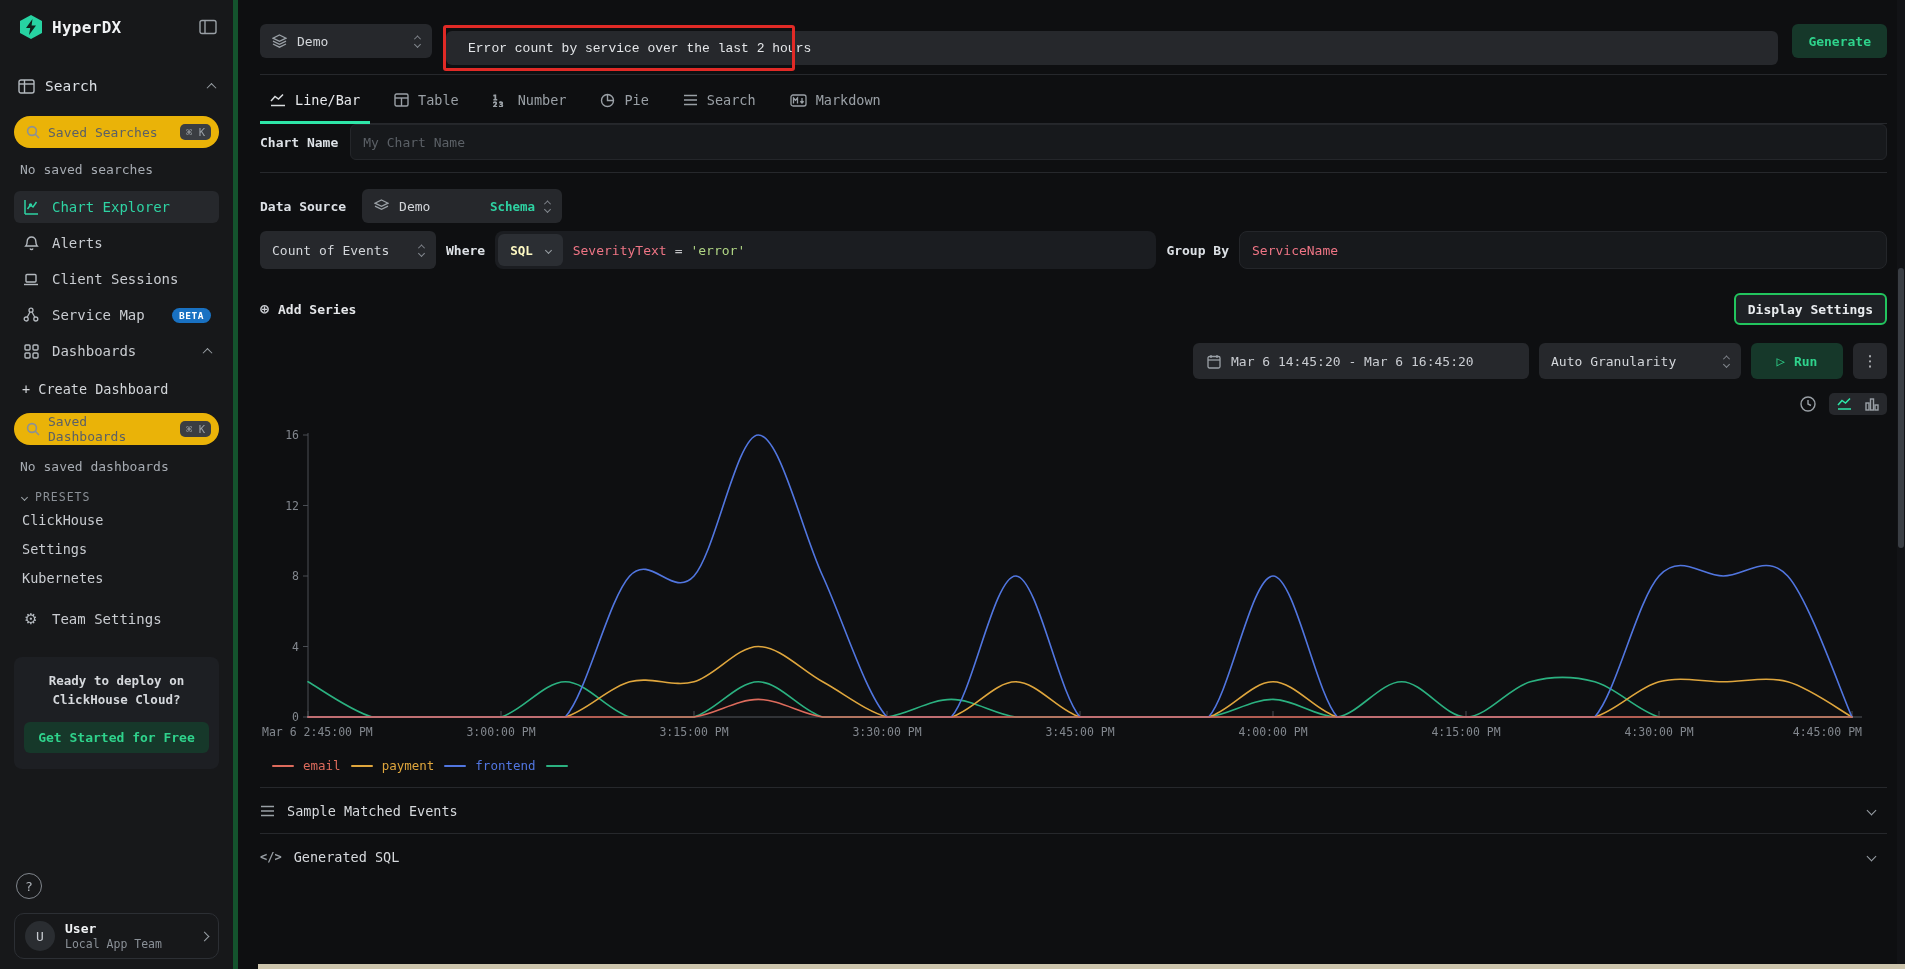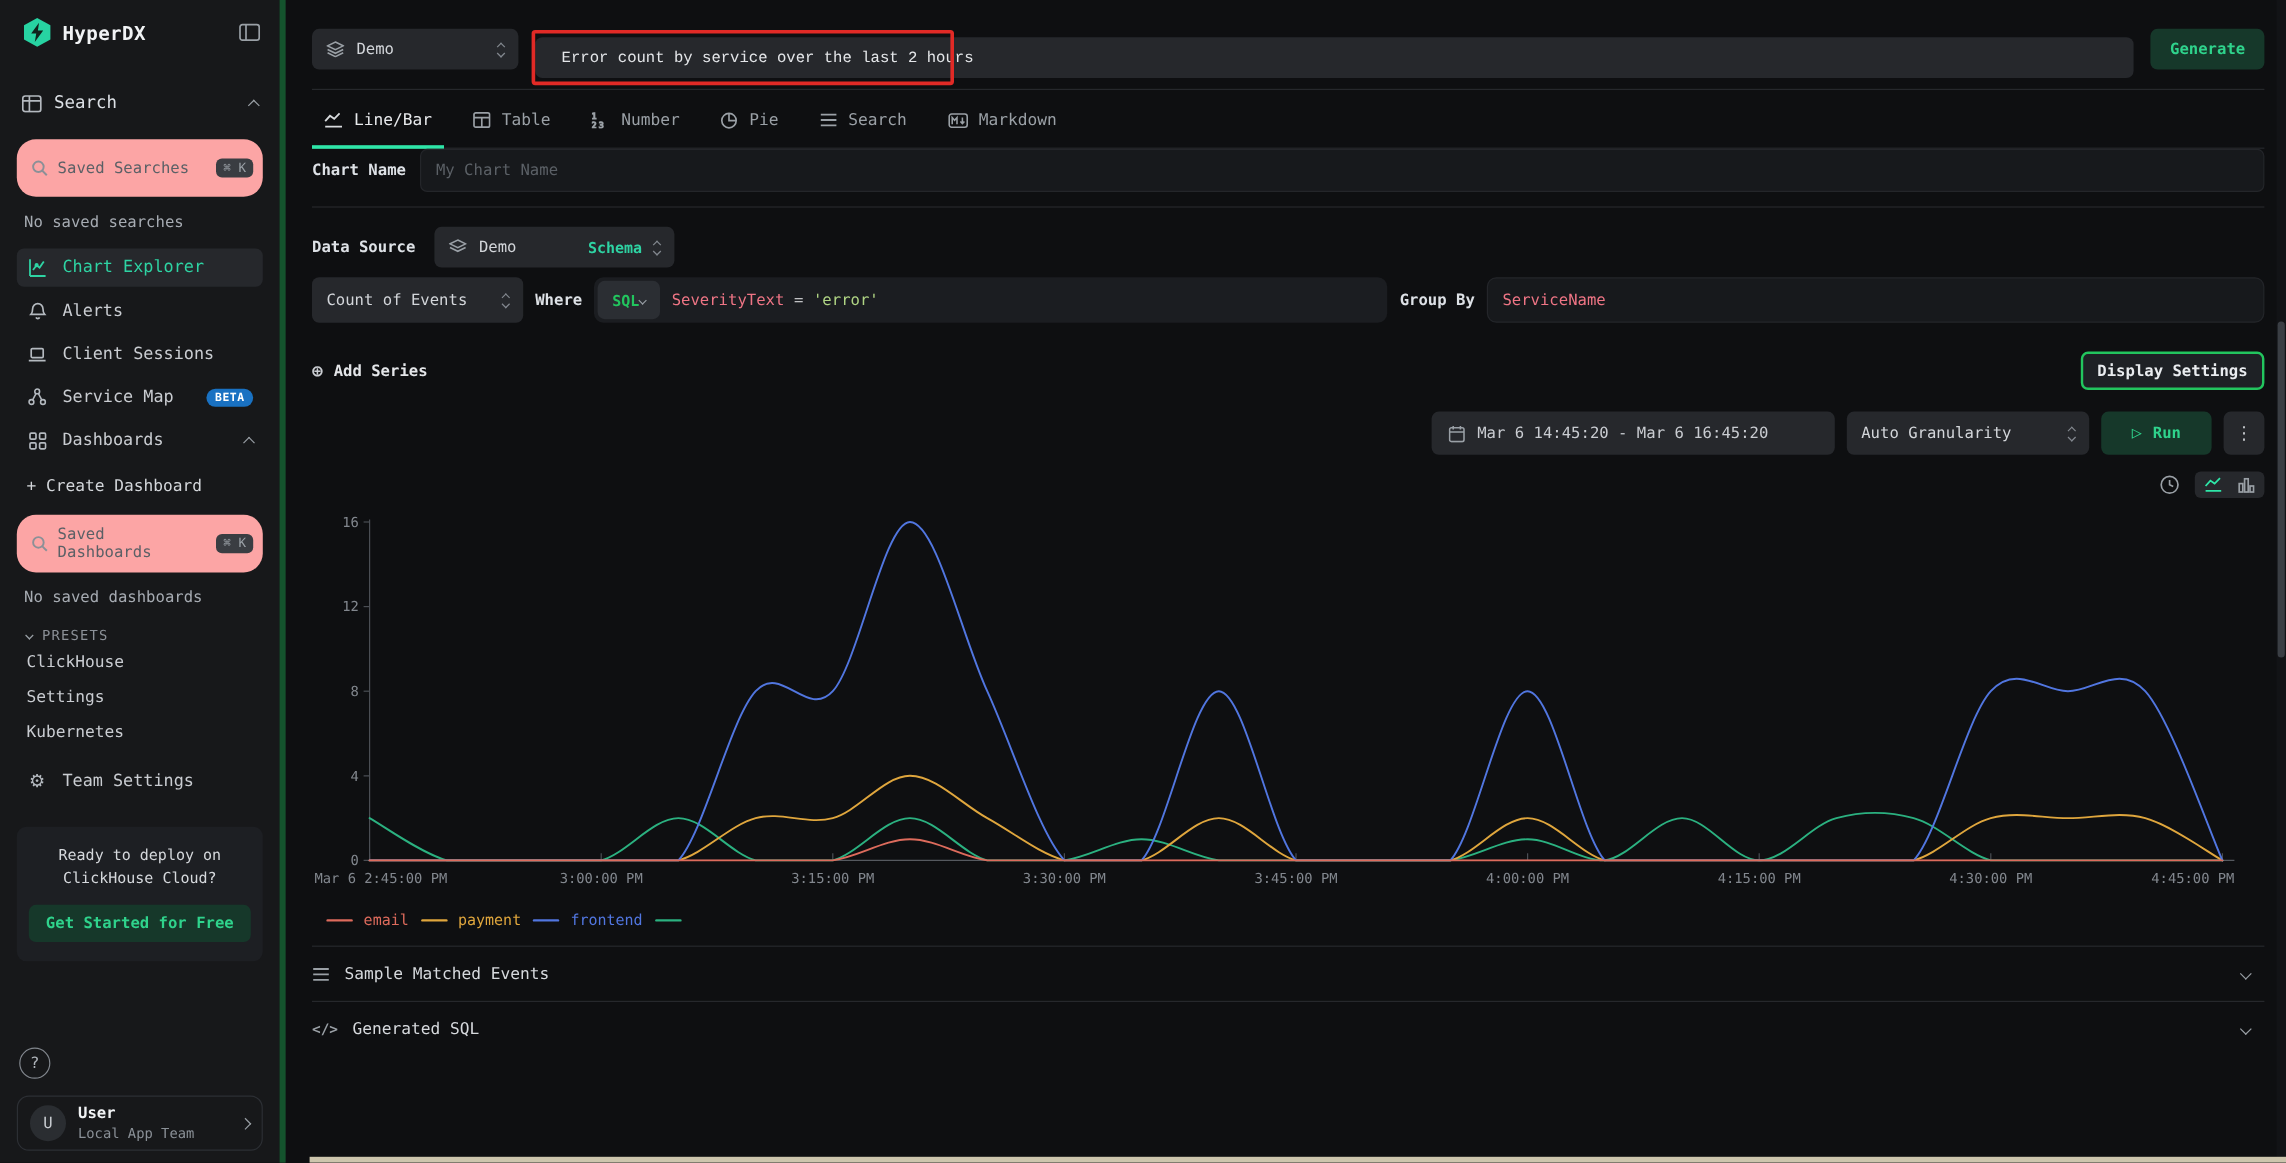--- a/index.html
+++ b/index.html
@@ -17,42 +17,42 @@
     background:#17181a; border-right:5px solid #14532d;
     display:flex; flex-direction:column; padding:12px 14px 10px 14px;
   }
   .logo-row { display:flex; align-items:center; justify-content:space-between; padding:2px 2px 0 4px; }
   .logo-left { display:flex; align-items:center; gap:8px; }
   .logo-text { font-weight:bold; font-size:16px; color:#f1f3f5; letter-spacing:.3px; }
   .panel-toggle { color:#9aa0a6; cursor:pointer; display:flex; }
   .section-head { display:flex; align-items:center; gap:10px; margin-top:38px; padding:0 4px; color:#dde1e6; font-size:14.5px; }
   .section-head .spacer, .flex-sp { flex:1; }
   .searchbox {
-    margin-top:22px; height:48px; background:#fca5a5; border-radius:16px;
+    margin-top:22px; height:32px; background:#eab308; border-radius:16px;
     display:flex; align-items:center; gap:8px; padding:0 8px 0 12px;
   }
   .searchbox .ph { color:#5b6066; flex:1; font-size:13px; }
   .kbd { background:#3a3d42; color:#9aa0a6; border-radius:5px; font-size:10.5px; padding:2px 6px; }
   .sb-note { margin-top:14px; padding:0 6px; color:#a6abb2; font-size:13px; }
   .nav { margin-top:10px; display:flex; flex-direction:column; }
   .nav-item {
     display:flex; align-items:center; gap:12px; height:32px; border-radius:6px;
     padding:0 8px; color:#c9ccd1; font-size:14px; cursor:pointer; margin-top:4px;
   }
   .nav-item .nico { width:18px; display:flex; justify-content:center; color:#b4b9bf; }
   .nav-item.active { background:#26282c; color:#2ed3a3; }
   .nav-item.active .nico { color:#2ed3a3; }
   .badge-beta { background:#1971c2; color:#fff; font-size:9.5px; font-weight:bold; padding:2px 7px; border-radius:8px; letter-spacing:.5px; }
   .create-dash { margin-top:14px; padding:0 8px; color:#d3d6da; font-size:13.5px; cursor:pointer; }
   .presets-head { display:flex; align-items:center; gap:8px; margin-top:16px; padding:0 8px; color:#8b9097; font-size:11.5px; letter-spacing:1px; }
   .preset-item { padding:5px 8px; color:#c9ccd1; font-size:13.5px; cursor:pointer; margin-top:3px; }
   .promo {
     margin-top:22px; background:#1d1f23; border-radius:8px; padding:14px 10px; text-align:center;
   }
-  .promo-text { color:#d5d8dc; font-size:12.5px; line-height:1.55; }
+  .promo-text { color:#d5d8dc; font-size:12.5px; line-height:1.55;font-weight:bold; }
   .promo-btn { margin:12px auto 2px; display:inline-block; background:#16382a; color:#2fd38c; font-weight:bold; font-size:13px; padding:8px 14px; border-radius:6px; cursor:pointer; }
   .sb-bottom { margin-top:auto; }
   .help-circle {
     width:26px; height:26px; border-radius:50%; border:1.6px solid #81868d; color:#aeb3b9;
     display:flex; align-items:center; justify-content:center; font-size:13px; cursor:pointer; margin:0 0 14px 2px;
   }
   .user-card {
     border:1px solid #2c2f34; border-radius:10px; padding:7px 10px;
     display:flex; align-items:center; gap:10px; cursor:pointer;
   }
@@ -114,21 +114,21 @@
   .sel-ds { width:200px; justify-content:flex-start; }
   .schema-link { color:#2ed3a3; font-weight:600; font-size:12.5px; margin-left:auto; }
 
   .alias-row { margin-top:26px; gap:12px; }
   .alias-row .line { flex:1; border-top:1px solid #2a2d31; }
   .alias-input { width:124px; height:30px; background:#17191c; border:1px solid #2c2f34; border-radius:6px; color:#e4e6e9; font-family:inherit; font-size:12.5px; padding:0 10px; outline:none; }
 
   .series-row { margin-top:8px; gap:10px; }
   .sel-agg { width:176px; height:38px; justify-content:space-between; }
   .sql-box { flex:1; background:#1b1d21; border-radius:8px; height:38px; display:flex; align-items:center; padding:3px; gap:10px; }
-  .sel-sql { background:#2b2e33; height:32px; border-radius:6px; display:flex; align-items:center; gap:0; padding:0 12px; color:#22c55e; font-weight:600; font-size:12.5px; cursor:pointer; }
+  .sel-sql { background:#2b2e33; height:32px; border-radius:6px; display:flex; align-items:center; gap:13px; padding:0 12px; color:#fef9c3; font-weight:600; font-size:12.5px; cursor:pointer; }
   .expr { display:flex; gap:8px; font-size:13px; }
   .tok-field { color:#ef7585; }
   .tok-op { color:#c1c2c5; }
   .tok-str { color:#b0d584; }
   .gb-input { width:648px; height:38px; background:#17191c; border:1px solid #24262a; border-radius:8px; display:flex; align-items:center; padding:0 12px; }
 
   .addseries-row { margin-top:24px; }
   .add-series { display:flex; align-items:center; gap:9px; color:#e4e6e9; font-weight:600; cursor:pointer; }
   .plus-circle { font-size:15px; color:#c9ccd1; }
   .btn-outline { background:#1e2125; border:2px solid #22c55e; color:#e9ecef; font-weight:bold; border-radius:6px; height:32px; display:flex; align-items:center; padding:0 12px; cursor:pointer; }

